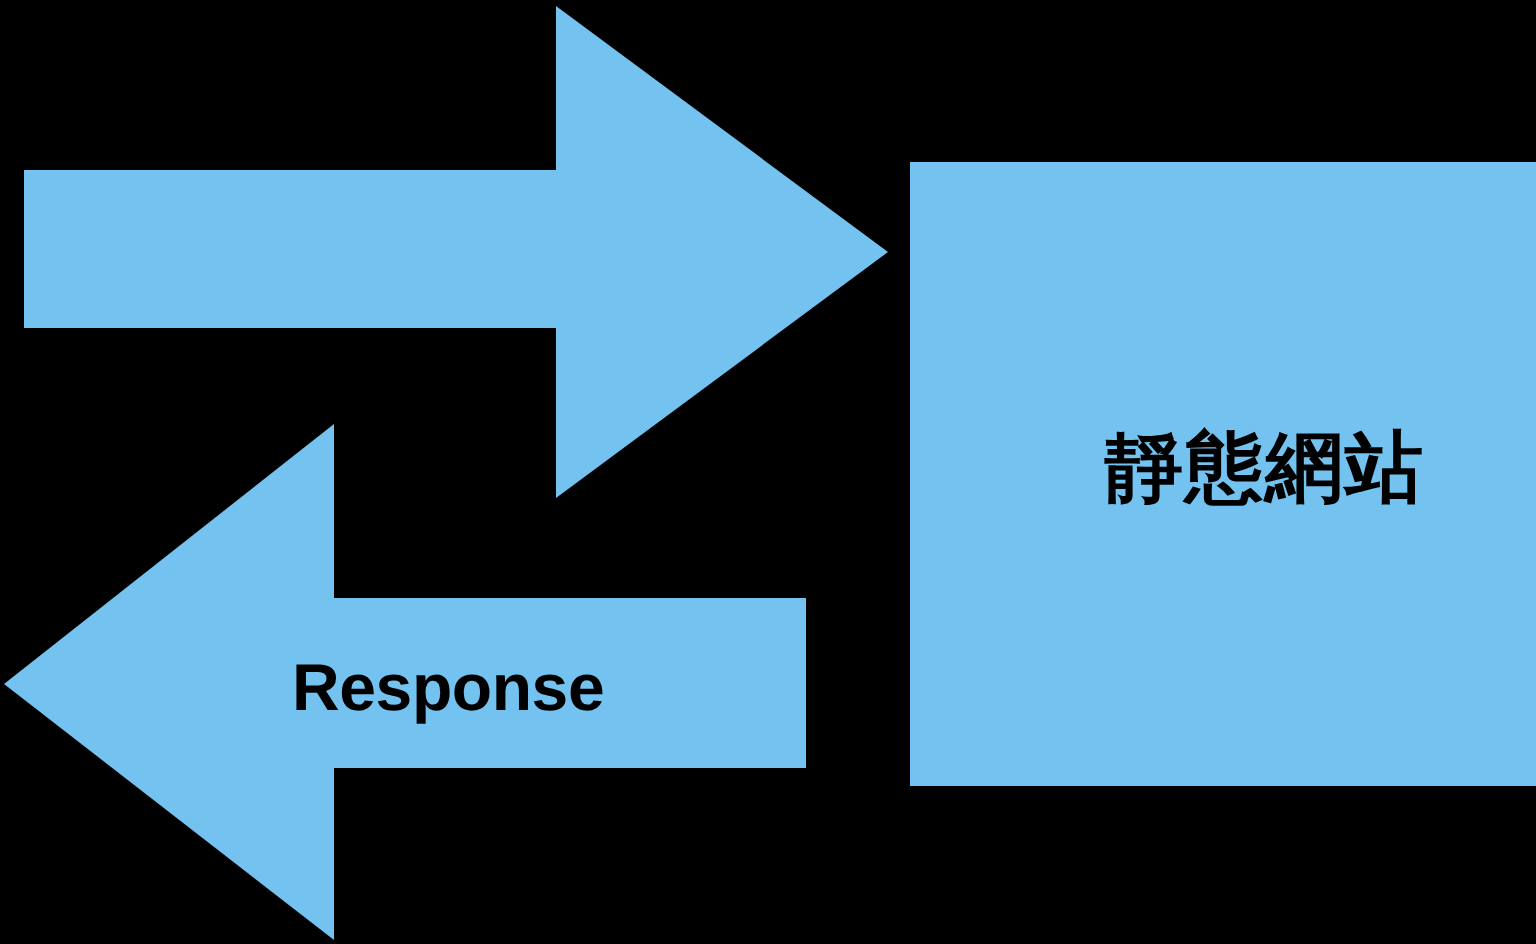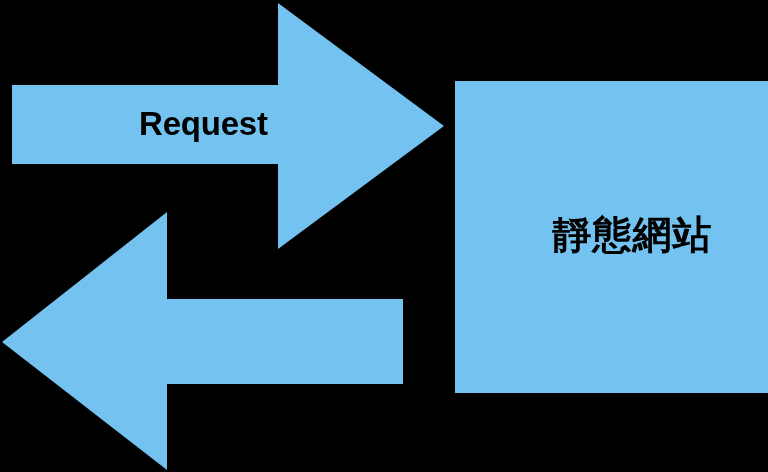--- a/index.html
+++ b/index.html
@@ -76,18 +76,18 @@
     </g>
 
     <g>
       <rect class="arrow-shape" x="167" y="299" width="236" height="85"></rect>
       <polygon class="arrow-shape" points="167,212 2,342 167,470"></polygon>
     </g>
 
     <rect class="node-box" x="455" y="81" width="313" height="312"></rect>
   </svg>
 
-  <div class="label" id="label-request">Request</div>
 
+  <div class="label" id="label-response">Response</div>
 
   <div class="label" id="label-node">靜態網站</div>
 
 </div>
 
 </body></html>

